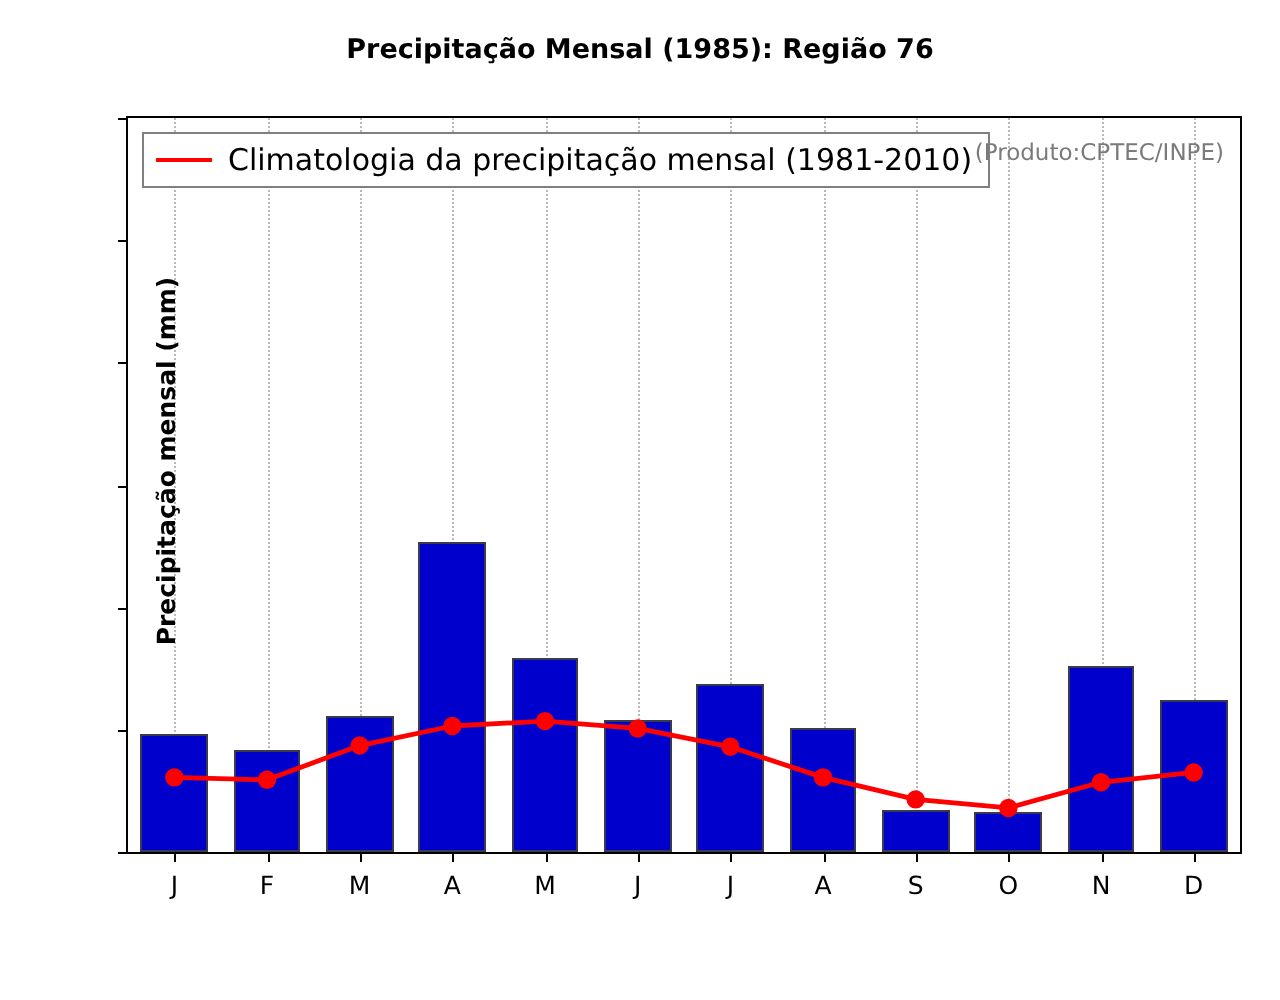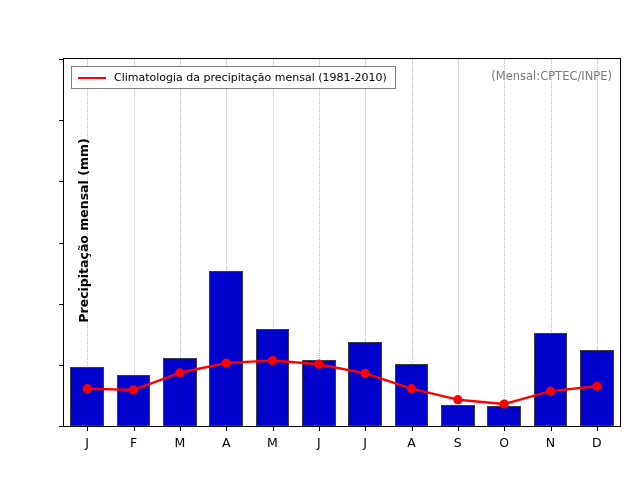--- a/index.html
+++ b/index.html
@@ -118,38 +118,39 @@
     align-items: center;
     gap: 8px;
   }
   #legend-swatch {
     display: block;
     width: 28px;
     height: 0;
     border-top: 2px solid #FF0000;
   }
   #legend-label {
-    font-size: 11px;
+    font-size: 15px;
     color: #000000;
     white-space: nowrap;
   }
   #producer-note {
     position: absolute;
     right: 8px;
     top: 10px;
     font-size: 11.5px;
     color: #7a7a7a;
     white-space: nowrap;
   }
 </style>
 </head>
 <body>
 
 <div id="figure">
 
+  <div id="chart-title">Precipitação Mensal (1985): Região 76</div>
 
   <div id="plot-area">
 
     <div id="gridlines">
         <div class="gridline" style="left: 23.1667px;"></div>
         <div class="gridline" style="left: 69.5px;"></div>
         <div class="gridline" style="left: 115.833px;"></div>
         <div class="gridline" style="left: 162.167px;"></div>
         <div class="gridline" style="left: 208.5px;"></div>
         <div class="gridline" style="left: 254.833px;"></div>
@@ -229,16 +230,16 @@
         <div class="xtick-label" style="left: 532.833px;">D</div>
       </div>
 
     <div id="ylabel">Precipitação mensal (mm)</div>
 
     <div id="legend-box">
       <span id="legend-swatch"></span>
       <span id="legend-label">Climatologia da precipitação mensal (1981-2010)</span>
     </div>
 
-    <div id="producer-note">(Mensal:CPTEC/INPE)</div>
+    <div id="producer-note">(Produto:CPTEC/INPE)</div>
 
   </div>
 </div>
 
 </body></html>

